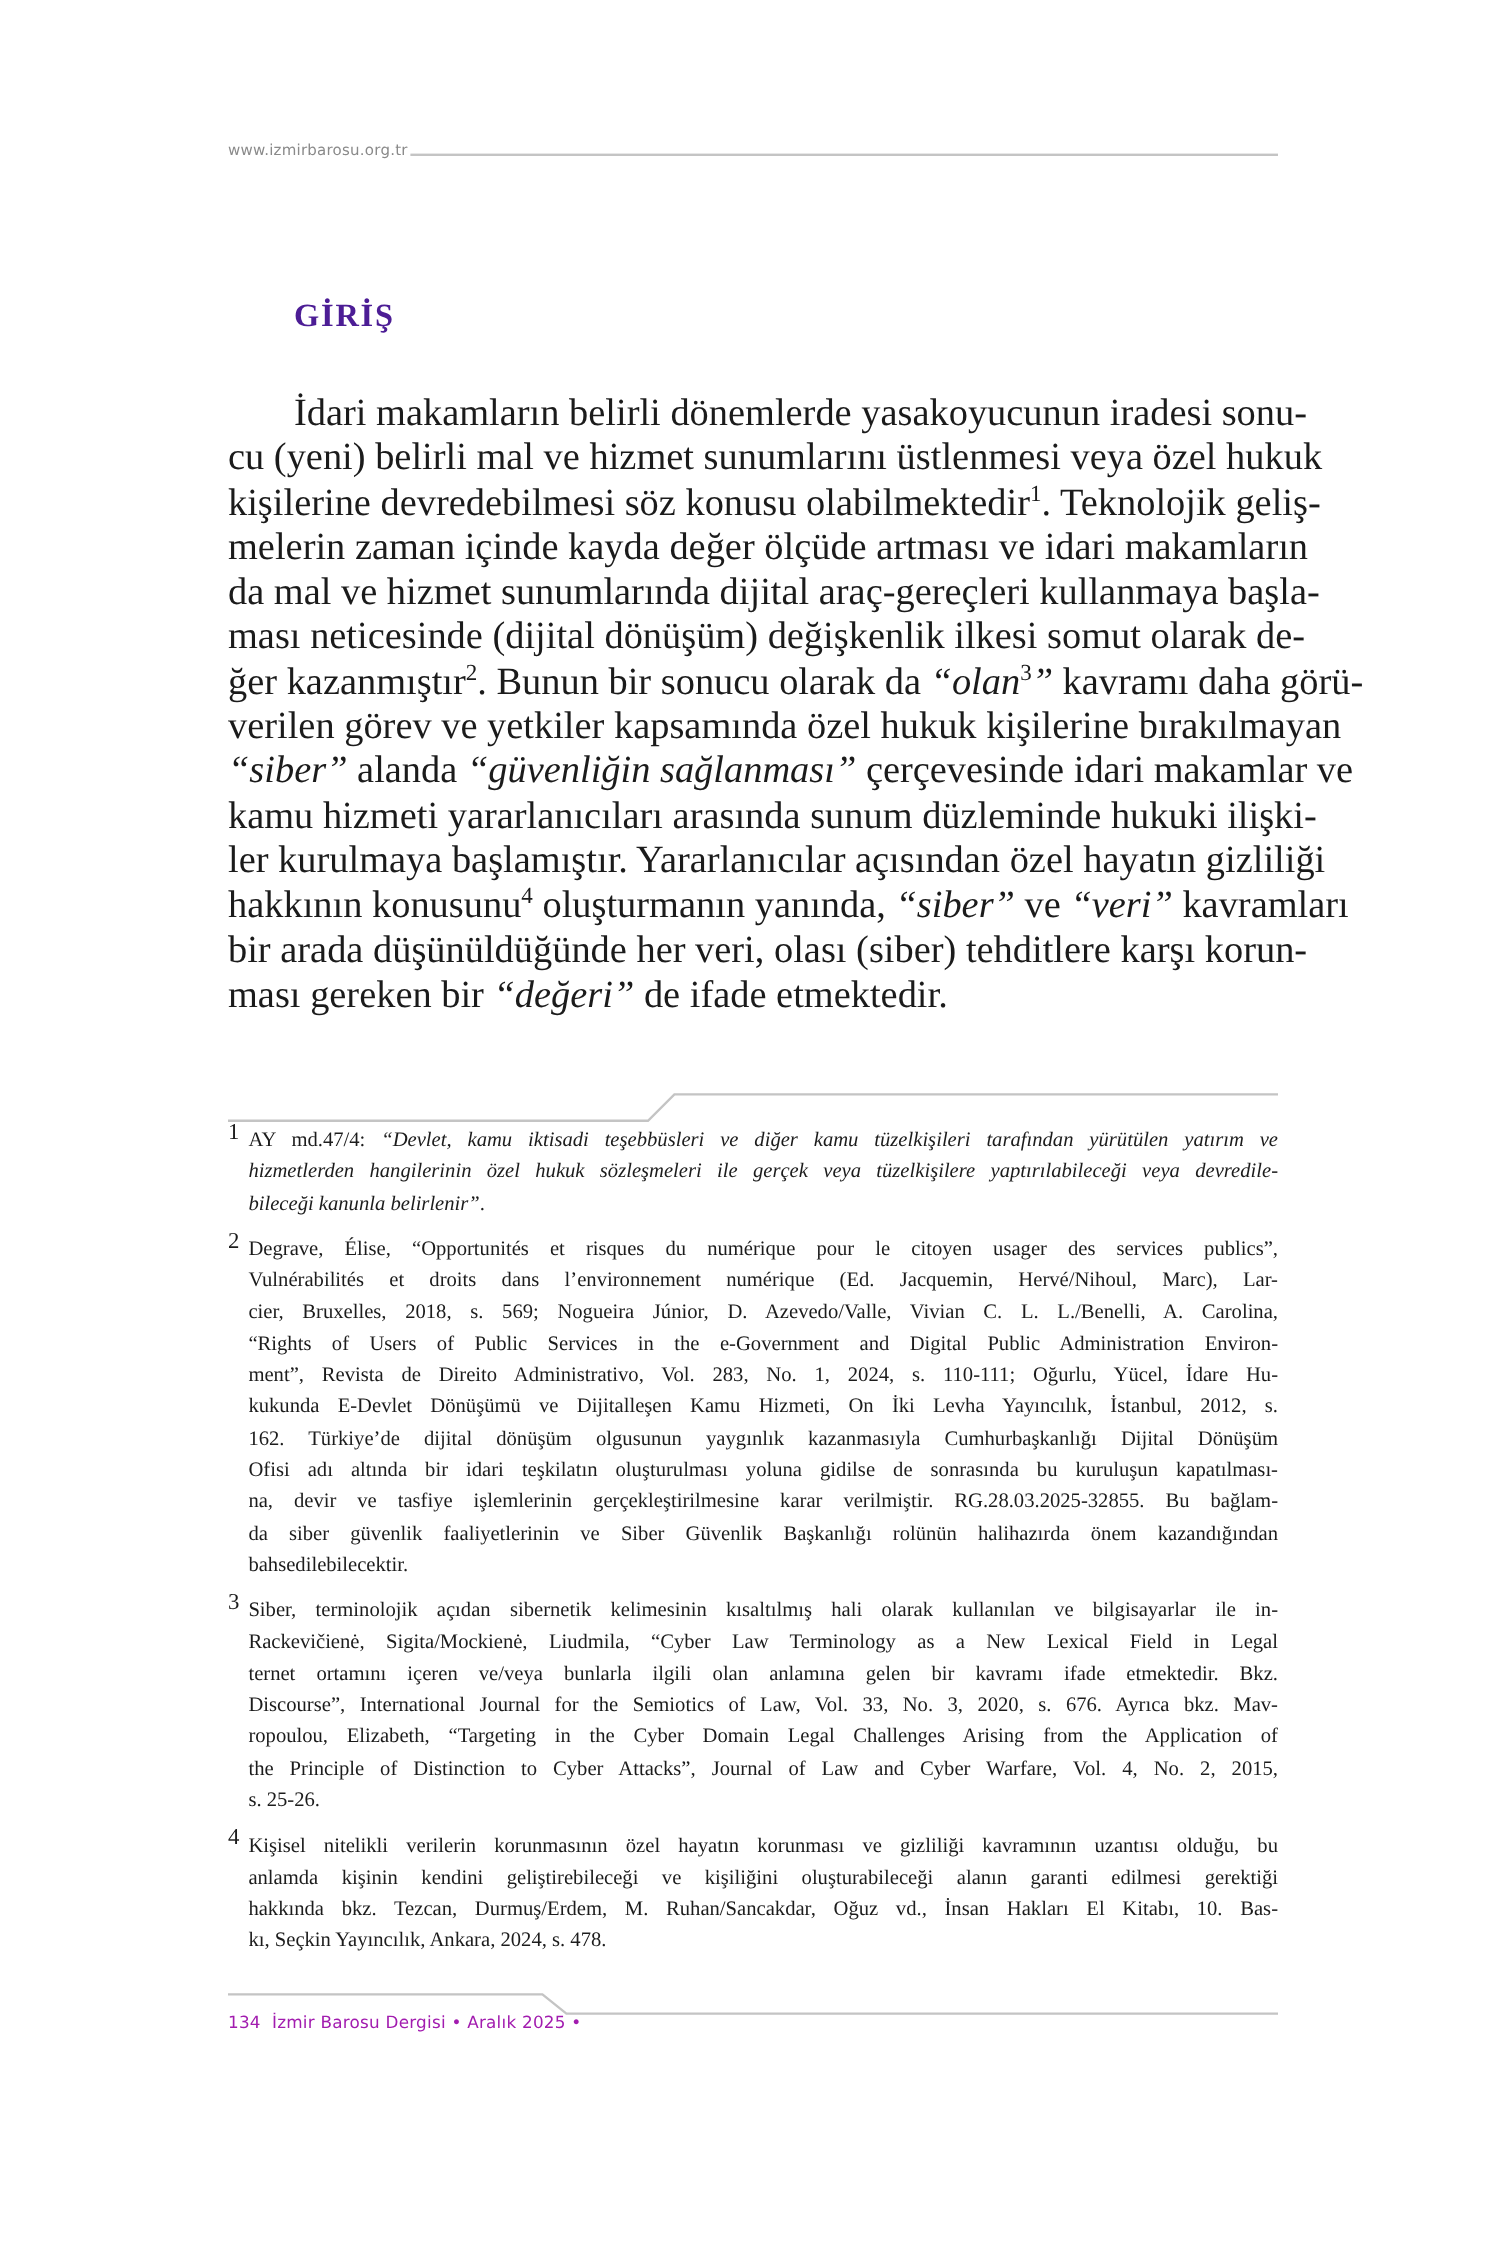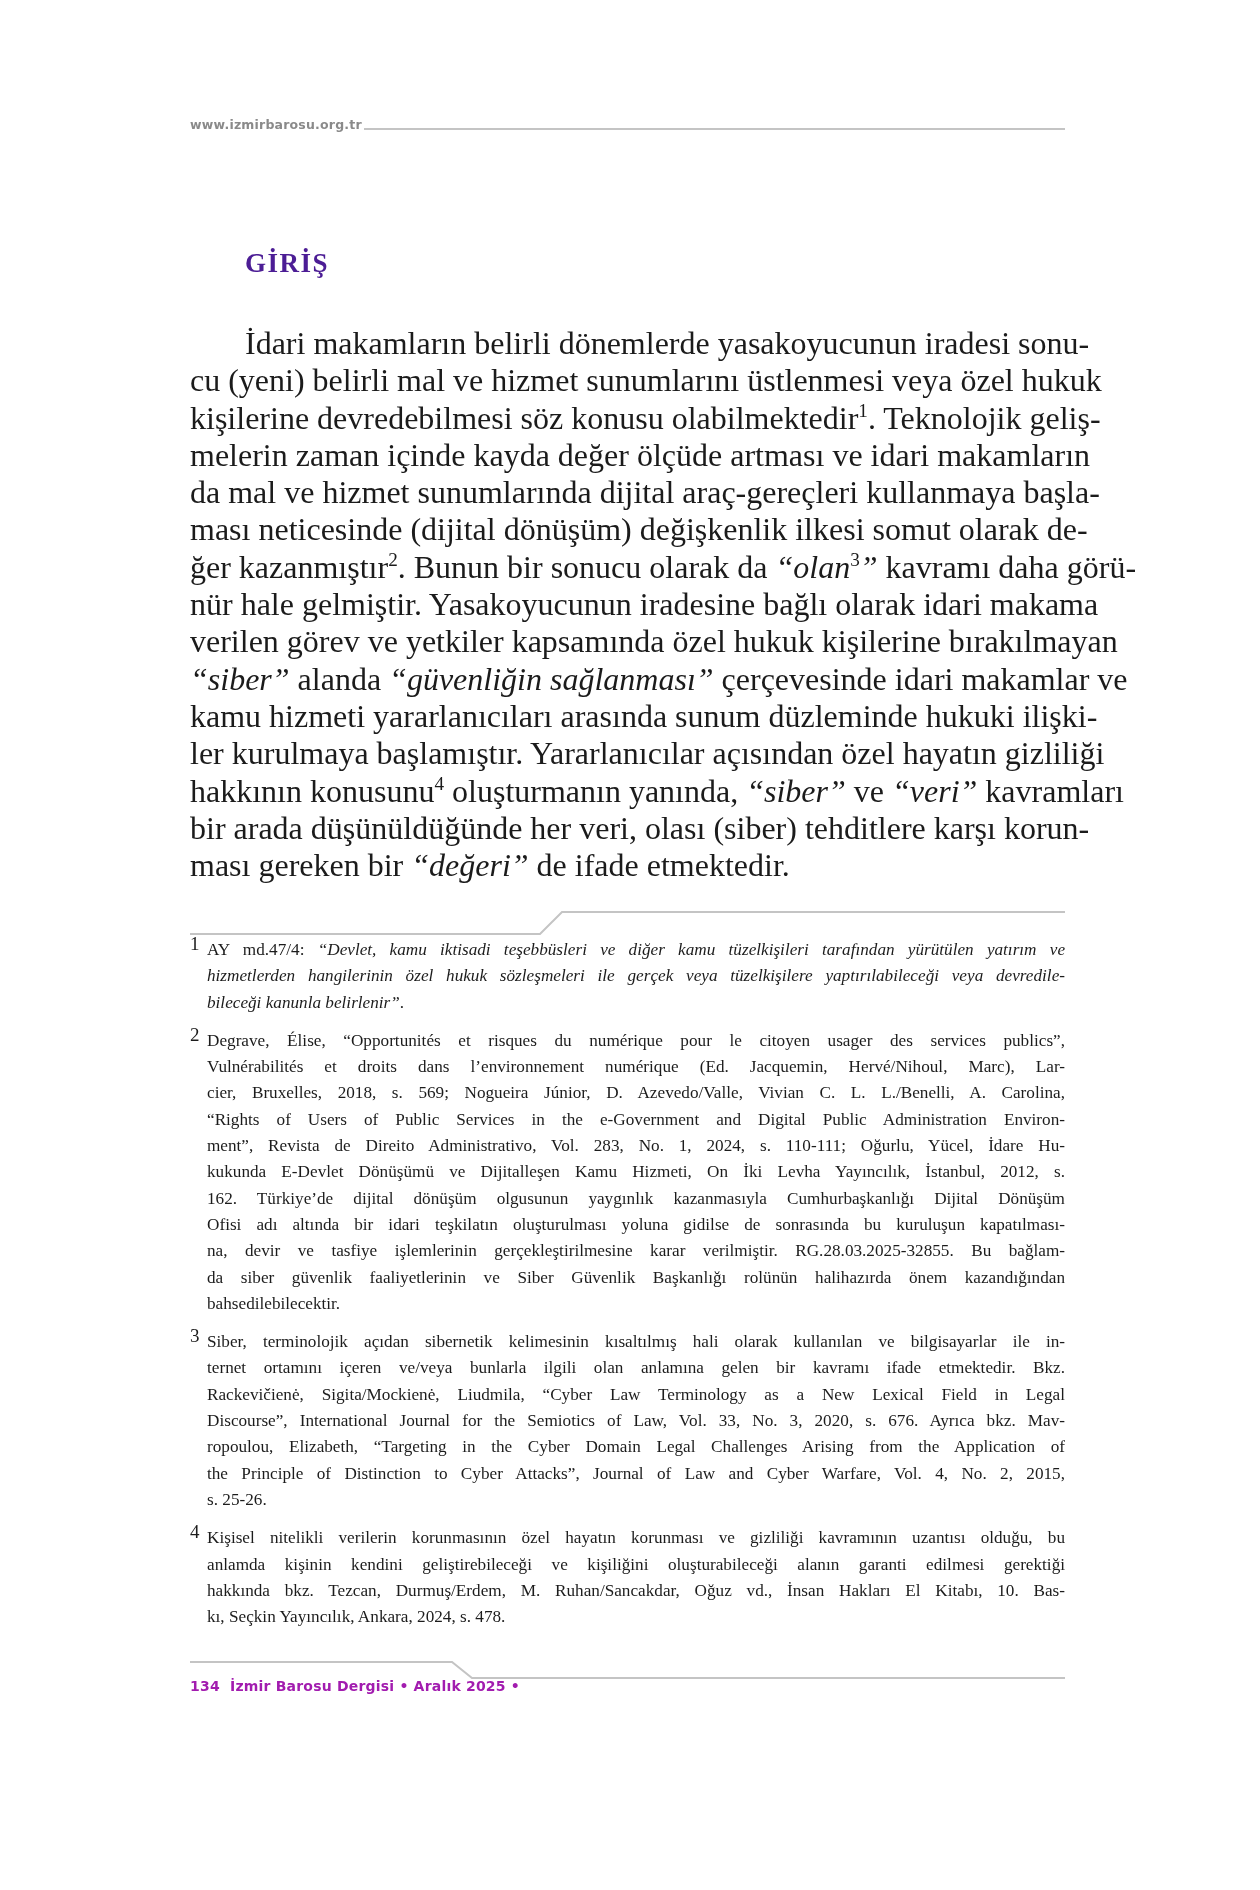--- a/index.html
+++ b/index.html
@@ -1,18 +1,18 @@
 <!DOCTYPE html>
 <html><head>
 <meta charset="utf-8">
 <style>
   html, body { margin: 0; padding: 0; background: #ffffff; }
   body { width: 1260px; height: 1890px; position: relative; overflow: hidden; color: #1a1a1a; }
   .serif { font-family: "Liberation Serif", "DejaVu Serif", serif; }
-  .sans { font-family: "DejaVu Sans", "Liberation Sans", sans-serif; font-weight: bold; }
+  .sans { font-family: "DejaVu Sans", "Liberation Sans", sans-serif; }
 
   
   .header { position: absolute; left: 190px; top: 112px; width: 875px; height: 20px; display: flex; align-items: flex-end; }
   .header-url { font-size: 12.5px; color: #8a8a8a; letter-spacing: 0.2px; white-space: nowrap; line-height: 14px; }
   .header-rule { flex: 1; height: 0; border-top: 2px solid #c4c4c4; margin-left: 2px; margin-bottom: 2px; }
 
   
   .heading { position: absolute; left: 245px; top: 248px; font-size: 27px; font-weight: bold; letter-spacing: 1.5px; color: #4c1d95; }
 
   
@@ -49,21 +49,20 @@
 <h1 class="heading serif" style="margin:0;">GİRİŞ</h1>
 
 <div class="body-text serif" id="body-text">
     <span class="body-line first"><span>İdari makamların belirli dönemlerde yasakoyucunun iradesi sonu-</span></span>
     <span class="body-line"><span>cu (yeni) belirli mal ve hizmet sunumlarını üstlenmesi veya özel hukuk</span></span>
     <span class="body-line"><span>kişilerine devredebilmesi söz konusu olabilmektedir</span><sup>1</sup><span>. Teknolojik geliş-</span></span>
     <span class="body-line"><span>melerin zaman içinde kayda değer ölçüde artması ve idari makamların</span></span>
     <span class="body-line"><span>da mal ve hizmet sunumlarında dijital araç-gereçleri kullanmaya başla-</span></span>
     <span class="body-line"><span>ması neticesinde (dijital dönüşüm) değişkenlik ilkesi somut olarak de-</span></span>
     <span class="body-line"><span>ğer kazanmıştır</span><sup>2</sup><span>. Bunun bir sonucu olarak da </span><i>“olan</i><sup>3</sup><i>”</i><span> kavramı daha görü-</span></span>
-    <span class="body-line"><span>nür hale gelmiştir. Yasakoyucunun iradesine bağlı olarak idari makama</span></span>
     <span class="body-line"><span>verilen görev ve yetkiler kapsamında özel hukuk kişilerine bırakılmayan</span></span>
     <span class="body-line"><i>“siber”</i><span> alanda </span><i>“güvenliğin sağlanması”</i><span> çerçevesinde idari makamlar ve</span></span>
     <span class="body-line"><span>kamu hizmeti yararlanıcıları arasında sunum düzleminde hukuki ilişki-</span></span>
     <span class="body-line"><span>ler kurulmaya başlamıştır. Yararlanıcılar açısından özel hayatın gizliliği</span></span>
     <span class="body-line"><span>hakkının konusunu</span><sup>4</sup><span> oluşturmanın yanında, </span><i>“siber”</i><span> ve </span><i>“veri”</i><span> kavramları</span></span>
     <span class="body-line"><span>bir arada düşünüldüğünde her veri, olası (siber) tehditlere karşı korun-</span></span>
     <span class="body-line last"><span>ması gereken bir </span><i>“değeri”</i><span> de ifade etmektedir.</span></span>
   </div>
 
 <svg class="fn-sep" width="875" height="26" viewBox="0 0 875 26">
@@ -87,22 +86,22 @@
       <span class="fn-line"><span>kukunda E-Devlet Dönüşümü ve Dijitalleşen Kamu Hizmeti, On İki Levha Yayıncılık, İstanbul, 2012, s.</span></span>
       <span class="fn-line"><span>162. Türkiye’de dijital dönüşüm olgusunun yaygınlık kazanmasıyla Cumhurbaşkanlığı Dijital Dönüşüm</span></span>
       <span class="fn-line"><span>Ofisi adı altında bir idari teşkilatın oluşturulması yoluna gidilse de sonrasında bu kuruluşun kapatılması-</span></span>
       <span class="fn-line"><span>na, devir ve tasfiye işlemlerinin gerçekleştirilmesine karar verilmiştir. RG.28.03.2025-32855. Bu bağlam-</span></span>
       <span class="fn-line"><span>da siber güvenlik faaliyetlerinin ve Siber Güvenlik Başkanlığı rolünün halihazırda önem kazandığından</span></span>
       <span class="fn-line last"><span>bahsedilebilecektir.</span></span>
     </div>
     <div class="fn">
       <span class="fn-num">3</span>
       <span class="fn-line"><span>Siber, terminolojik açıdan sibernetik kelimesinin kısaltılmış hali olarak kullanılan ve bilgisayarlar ile in-</span></span>
+      <span class="fn-line"><span>Rackevičienė, Sigita/Mockienė, Liudmila, “Cyber Law Terminology as a New Lexical Field in Legal</span></span>
       <span class="fn-line"><span>ternet ortamını içeren ve/veya bunlarla ilgili olan anlamına gelen bir kavramı ifade etmektedir. Bkz.</span></span>
-      <span class="fn-line"><span>Rackevičienė, Sigita/Mockienė, Liudmila, “Cyber Law Terminology as a New Lexical Field in Legal</span></span>
       <span class="fn-line"><span>Discourse”, International Journal for the Semiotics of Law, Vol. 33, No. 3, 2020, s. 676. Ayrıca bkz. Mav-</span></span>
       <span class="fn-line"><span>ropoulou, Elizabeth, “Targeting in the Cyber Domain Legal Challenges Arising from the Application of</span></span>
       <span class="fn-line"><span>the Principle of Distinction to Cyber Attacks”, Journal of Law and Cyber Warfare, Vol. 4, No. 2, 2015,</span></span>
       <span class="fn-line last"><span>s. 25-26.</span></span>
     </div>
     <div class="fn">
       <span class="fn-num">4</span>
       <span class="fn-line"><span>Kişisel nitelikli verilerin korunmasının özel hayatın korunması ve gizliliği kavramının uzantısı olduğu, bu</span></span>
       <span class="fn-line"><span>anlamda kişinin kendini geliştirebileceği ve kişiliğini oluşturabileceği alanın garanti edilmesi gerektiği</span></span>
       <span class="fn-line"><span>hakkında bkz. Tezcan, Durmuş/Erdem, M. Ruhan/Sancakdar, Oğuz vd., İnsan Hakları El Kitabı, 10. Bas-</span></span>

